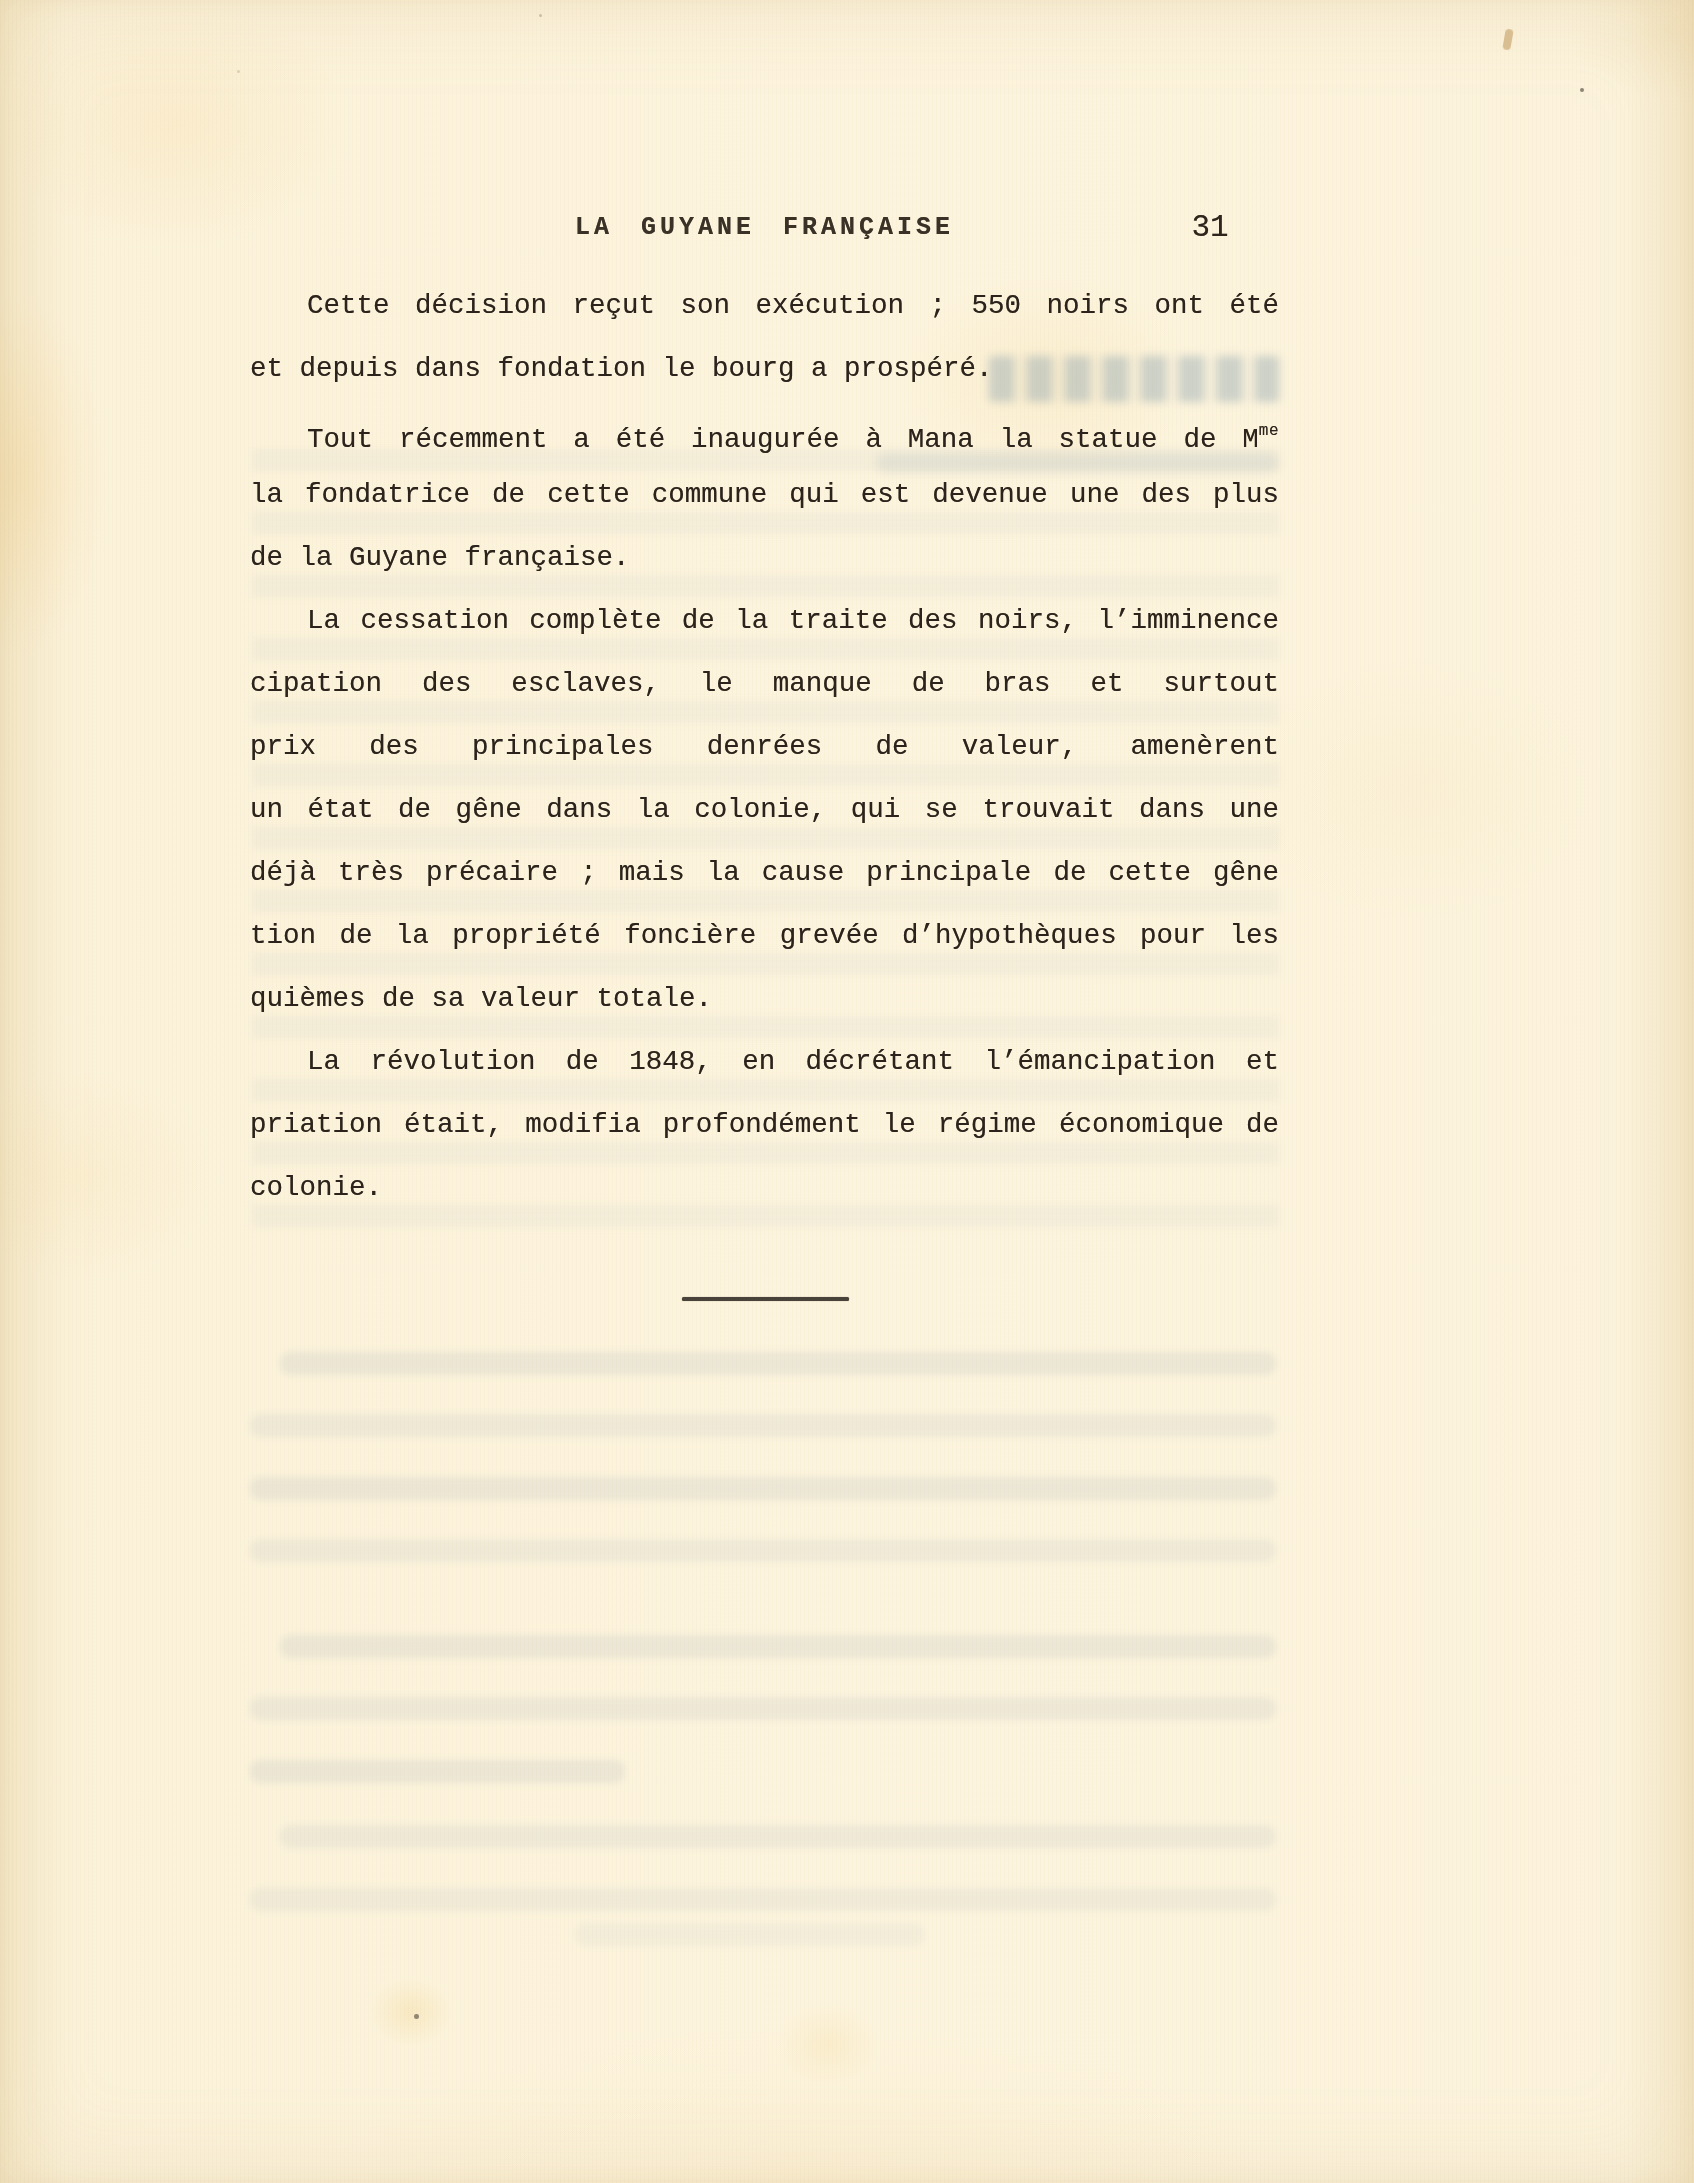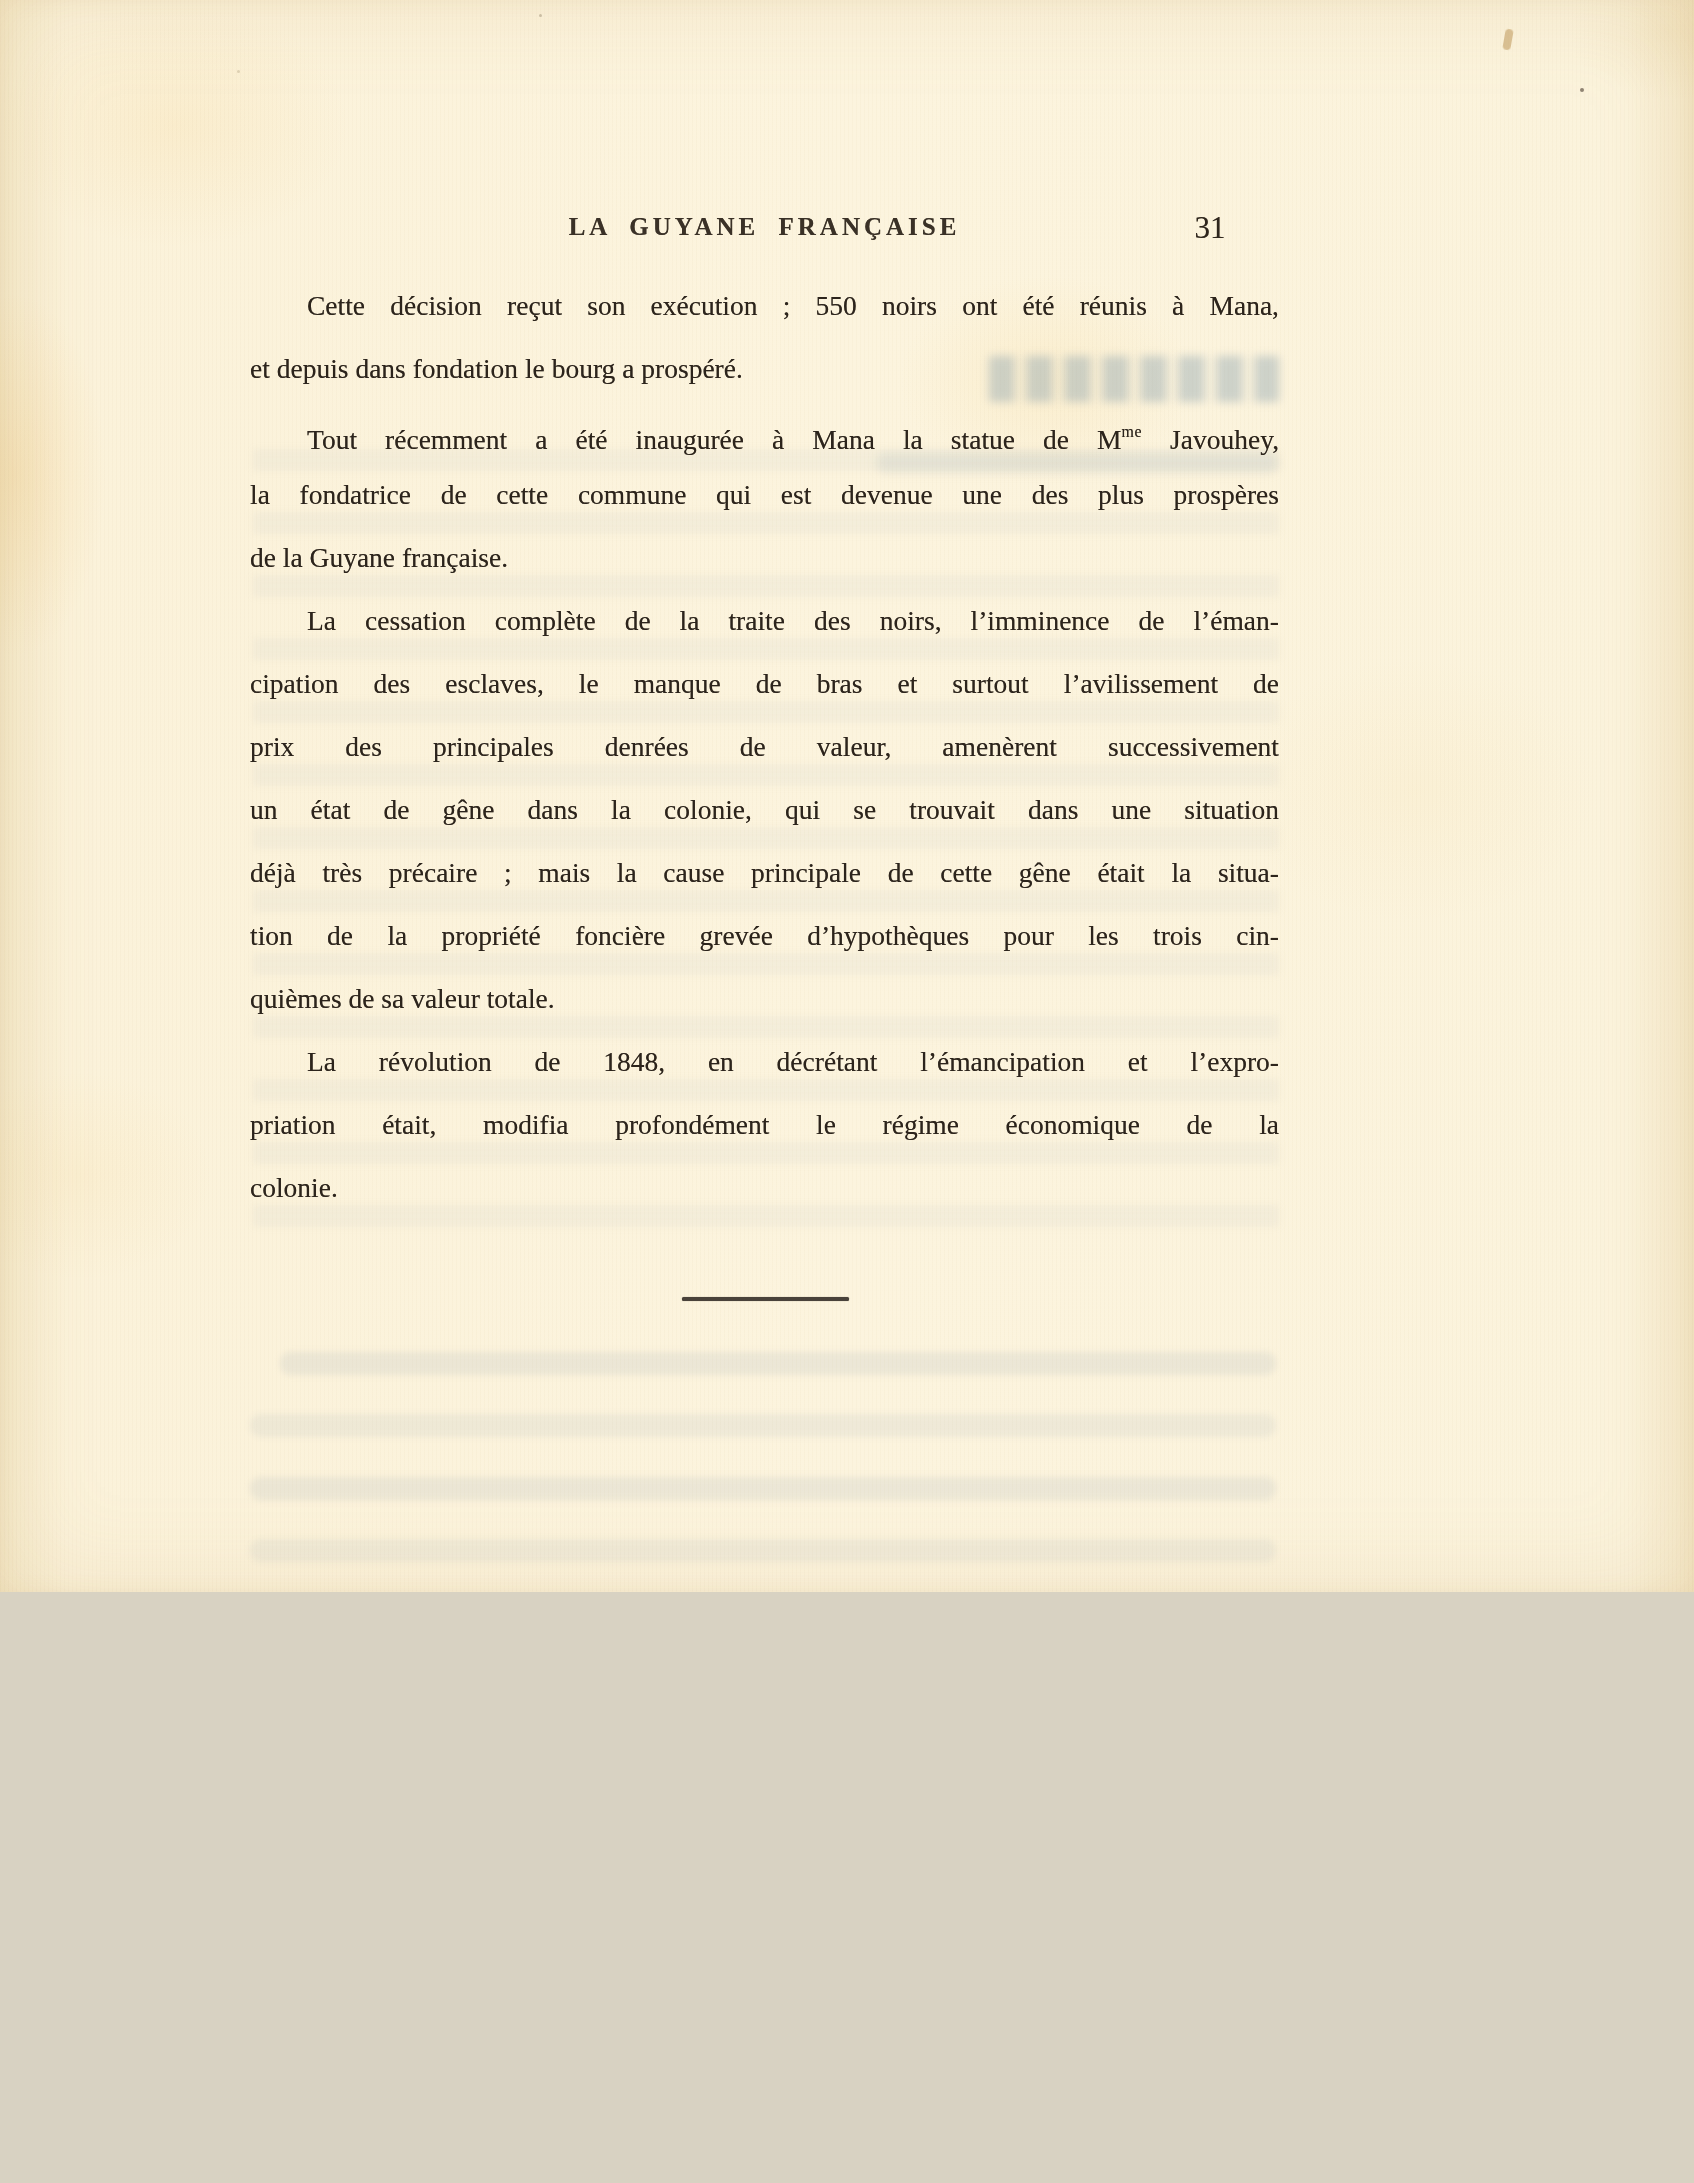--- a/index.html
+++ b/index.html
@@ -1,20 +1,20 @@
 <!DOCTYPE html>
 <html style="font-size:8px"><head>
 <meta charset="utf-8">
 <style>
   html,body{margin:0;padding:0;background:#d8d2c2;}
   .page{
     position:relative;
-    width:1694px;height:1592px;
+    width:1694px;height:2183px;
     overflow:hidden;
-    font-family:Liberation Serif, serif;
+    font-family:Liberation Mono, monospace;
     background:
       radial-gradient(ellipse 250px 175px at 175px 125px, rgba(238,184,80,0.10), transparent 70%),
       radial-gradient(ellipse 130px 260px at 15px 475px,  rgba(235,170,60,0.15), transparent 70%),
       radial-gradient(ellipse 210px 150px at 1046px 380px, rgba(240,200,110,0.14), transparent 70%),
       radial-gradient(ellipse 190px 150px at 80px 1176px, rgba(238,190,90,0.08), transparent 70%),
       radial-gradient(ellipse 260px 190px at 1416px 790px, rgba(236,196,110,0.07), transparent 70%),
       radial-gradient(ellipse 75px 60px at 828px 2044px, rgba(234,186,80,0.12), transparent 70%),
       radial-gradient(ellipse 60px 50px at 411px 2012px, rgba(230,180,60,0.16), transparent 70%),
       radial-gradient(ellipse 150px 100px at 1671px 30px, rgba(210,170,90,0.10), transparent 70%),
       radial-gradient(ellipse 700px 250px at 800px 2201px, rgba(240,205,130,0.10), transparent 70%),

